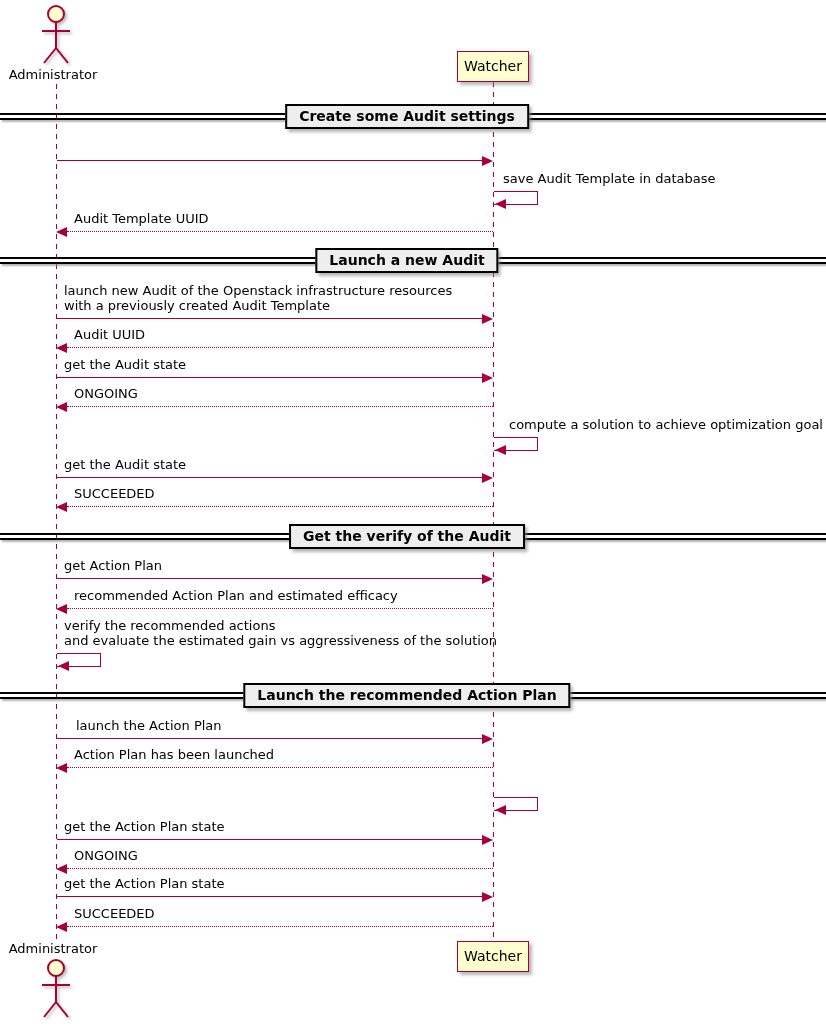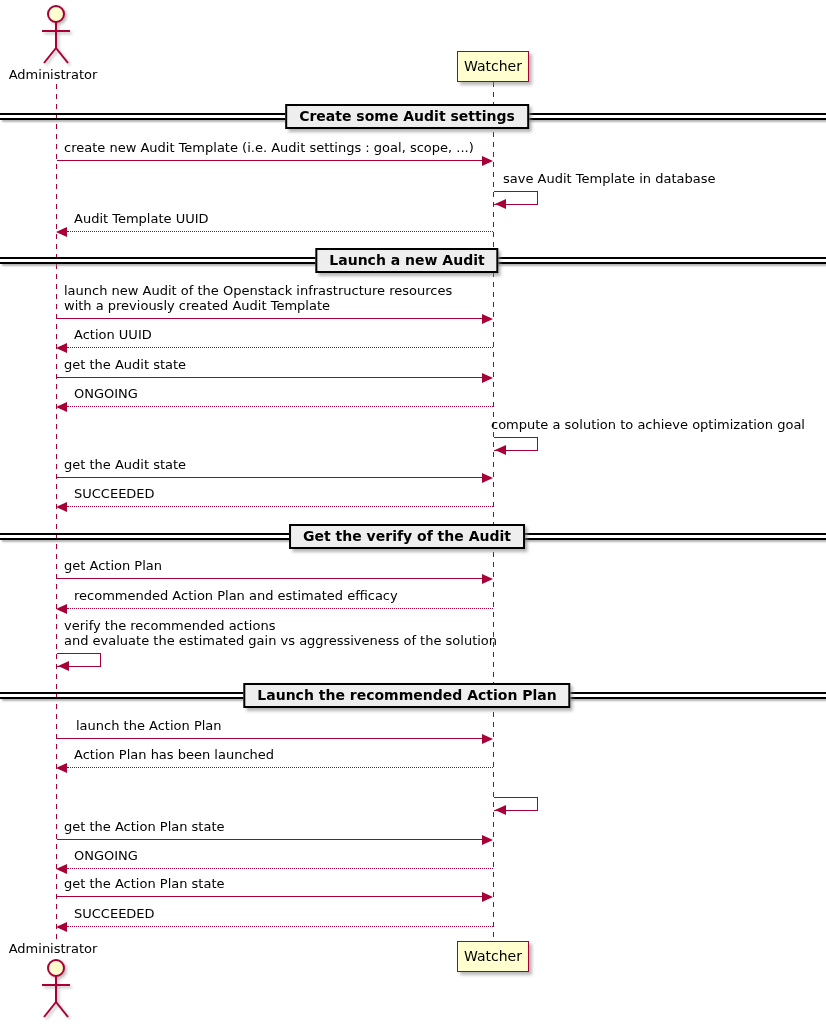--- a/index.html
+++ b/index.html
@@ -45,57 +45,54 @@
 </style>
 </head>
 <body>
 
 <div id="stage">
 
   <div class="lifeline" style="left:55.5px;top:84px;height:857px;"></div>
   <div class="lifeline" style="left:492.5px;top:82px;height:859px;"></div>
 
   <div id="messages">
-      <div class="msg-label" style="top: 140px; left: 64px;">
-        <div>create new Audit Template (i.e. Audit settings : goal, scope, ...)</div>
-      </div>
       <div class="line solid" style="left: 57px; top: 160px; width: 426px;"></div>
       <div class="ah-right" style="left: 482px; top: 156px;"></div>
       <div class="msg-label" style="top: 171px; left: 503px;">
         <div>save Audit Template in database</div>
       </div>
       <div class="self-loop" style="left: 494px; top: 191px;"></div>
       <div class="ah-left" style="left: 495px; top: 199px;"></div>
       <div class="msg-label" style="top: 211px; left: 74px;">
         <div>Audit Template UUID</div>
       </div>
       <div class="line dotted" style="left: 67px; top: 231px; width: 426px;"></div>
       <div class="ah-left" style="left: 56px; top: 227px;"></div>
       <div class="msg-label" style="top: 283px; left: 64px;">
         <div>launch new Audit of the Openstack infrastructure resources</div>
         <div>with a previously created Audit Template</div>
       </div>
       <div class="line solid" style="left: 57px; top: 318px; width: 426px;"></div>
       <div class="ah-right" style="left: 482px; top: 314px;"></div>
       <div class="msg-label" style="top: 327px; left: 74px;">
-        <div>Action UUID</div>
+        <div>Audit UUID</div>
       </div>
       <div class="line dotted" style="left: 67px; top: 347px; width: 426px;"></div>
       <div class="ah-left" style="left: 56px; top: 343px;"></div>
       <div class="msg-label" style="top: 357px; left: 64px;">
         <div>get the Audit state</div>
       </div>
       <div class="line solid" style="left: 57px; top: 377px; width: 426px;"></div>
       <div class="ah-right" style="left: 482px; top: 373px;"></div>
       <div class="msg-label" style="top: 386px; left: 74px;">
         <div>ONGOING</div>
       </div>
       <div class="line dotted" style="left: 67px; top: 406px; width: 426px;"></div>
       <div class="ah-left" style="left: 56px; top: 402px;"></div>
-      <div class="msg-label" style="top: 417px; left: 491px;">
+      <div class="msg-label" style="top: 417px; left: 509px;">
         <div>compute a solution to achieve optimization goal</div>
       </div>
       <div class="self-loop" style="left: 494px; top: 437px;"></div>
       <div class="ah-left" style="left: 495px; top: 445px;"></div>
       <div class="msg-label" style="top: 457px; left: 64px;">
         <div>get the Audit state</div>
       </div>
       <div class="line solid" style="left: 57px; top: 477px; width: 426px;"></div>
       <div class="ah-right" style="left: 482px; top: 473px;"></div>
       <div class="msg-label" style="top: 486px; left: 74px;">

